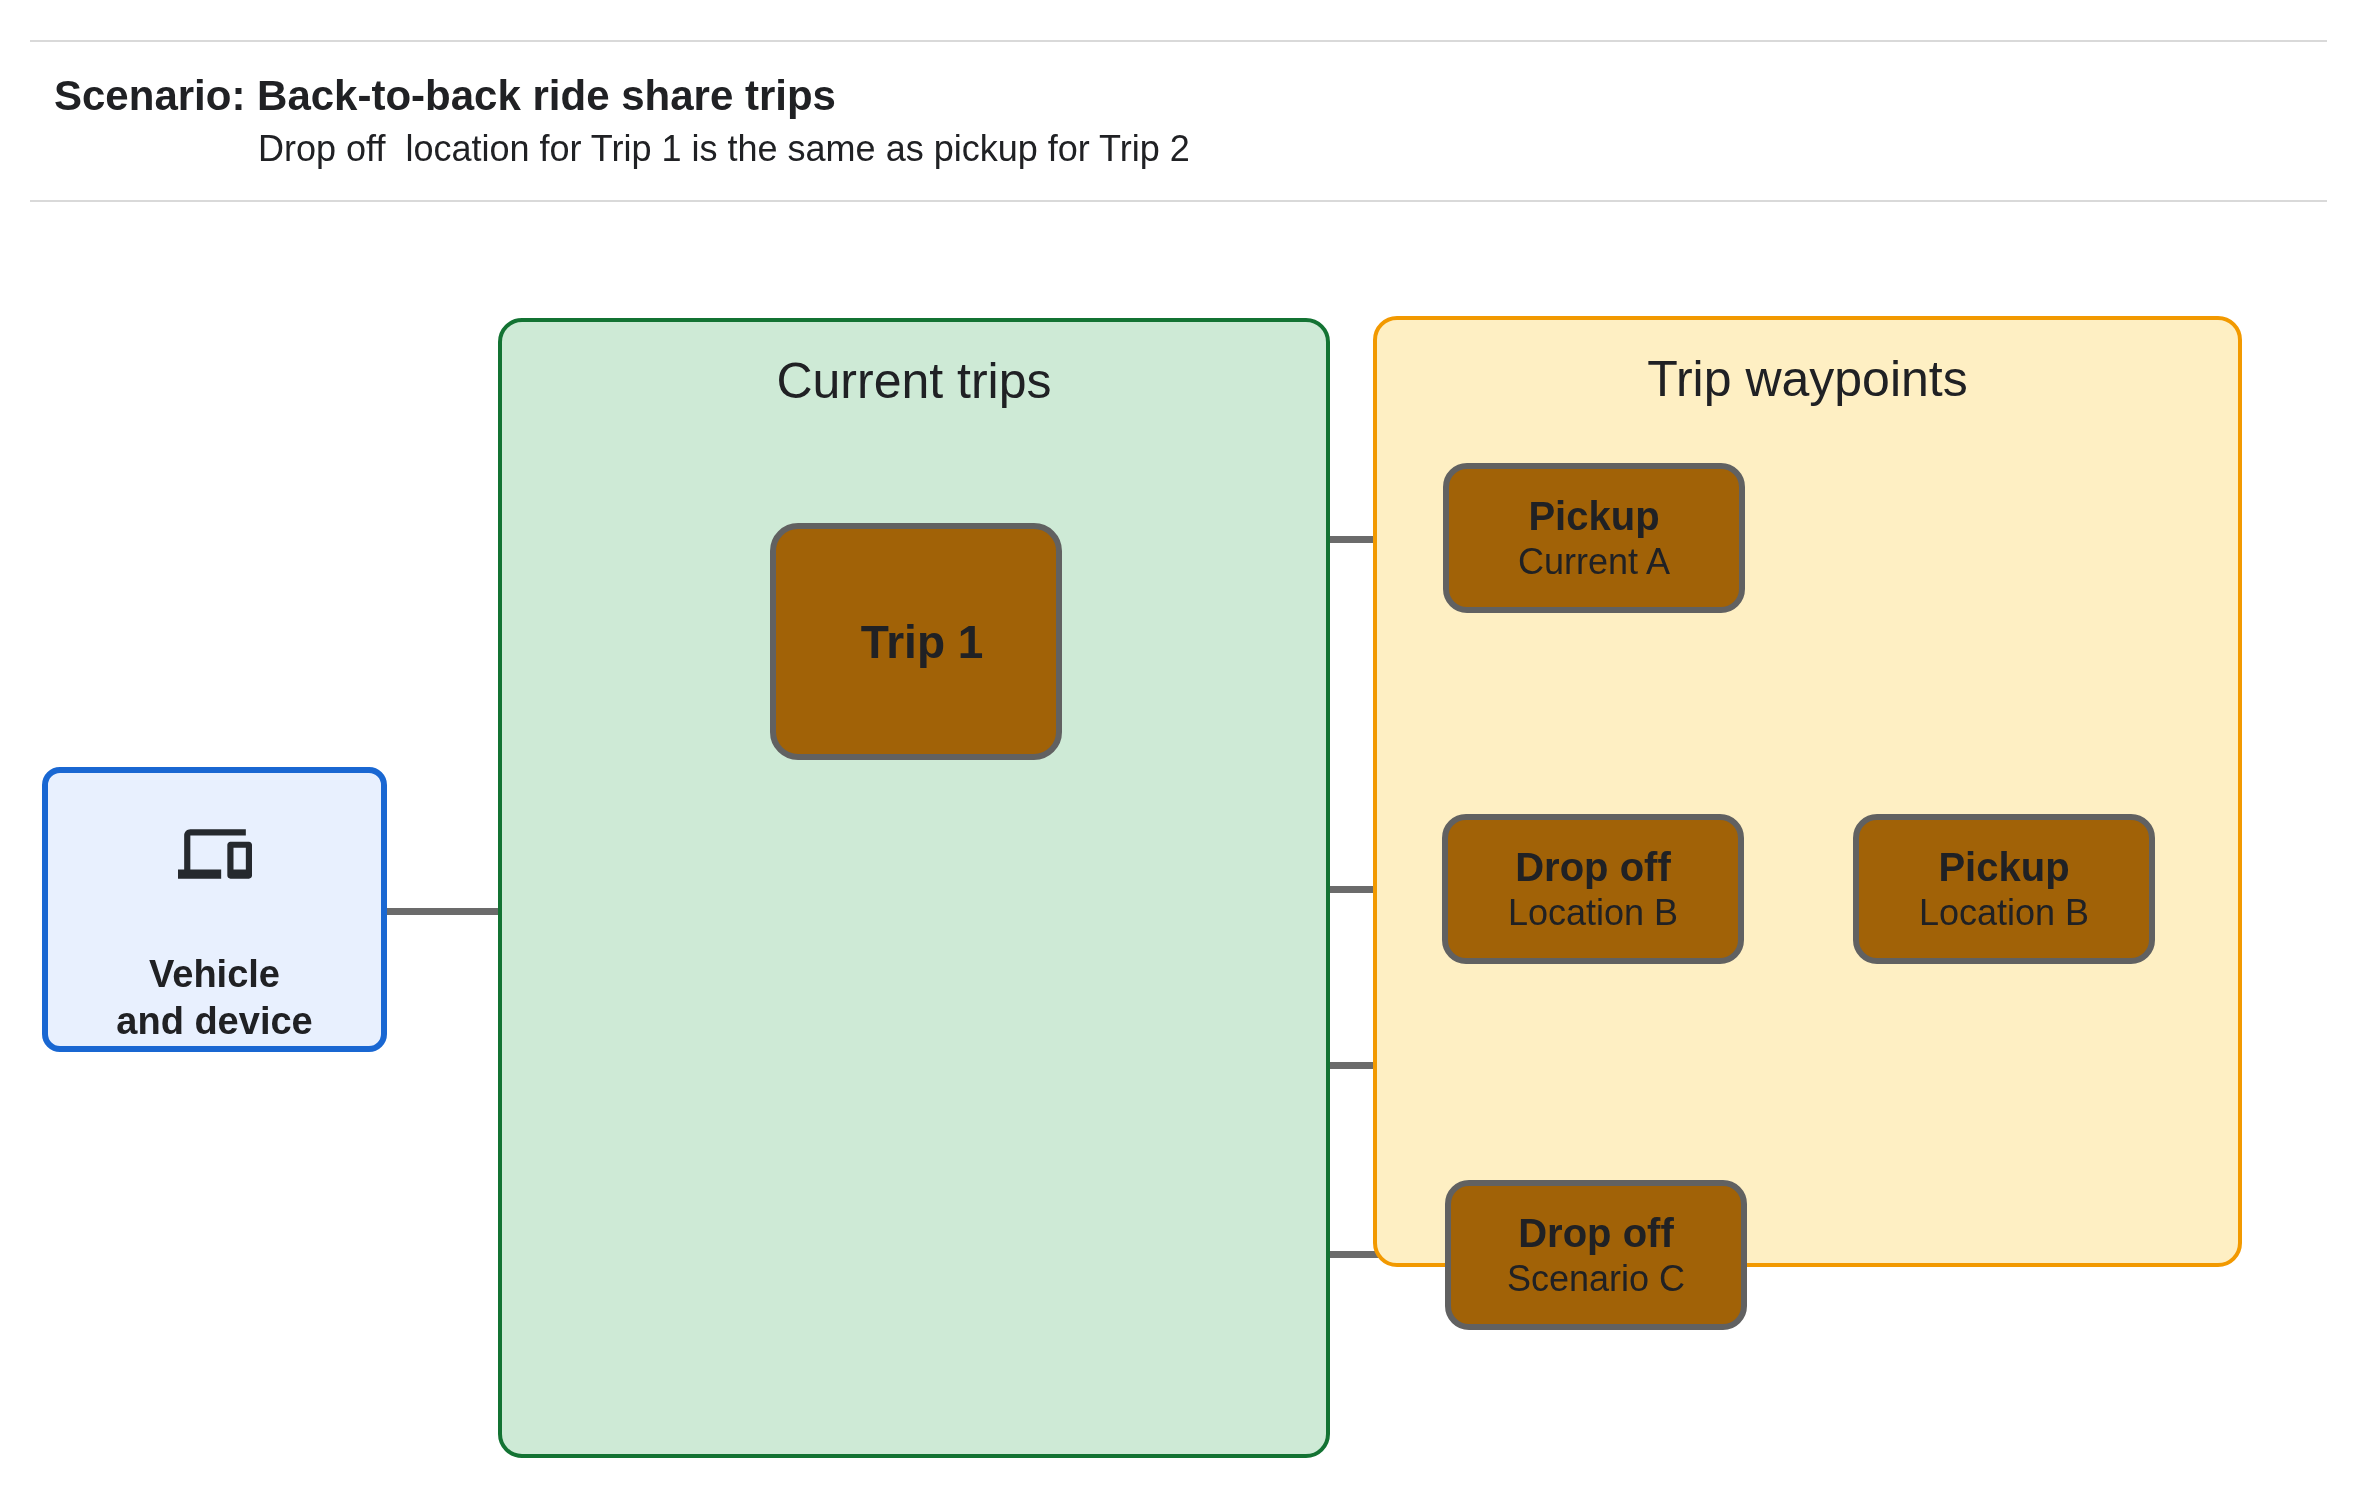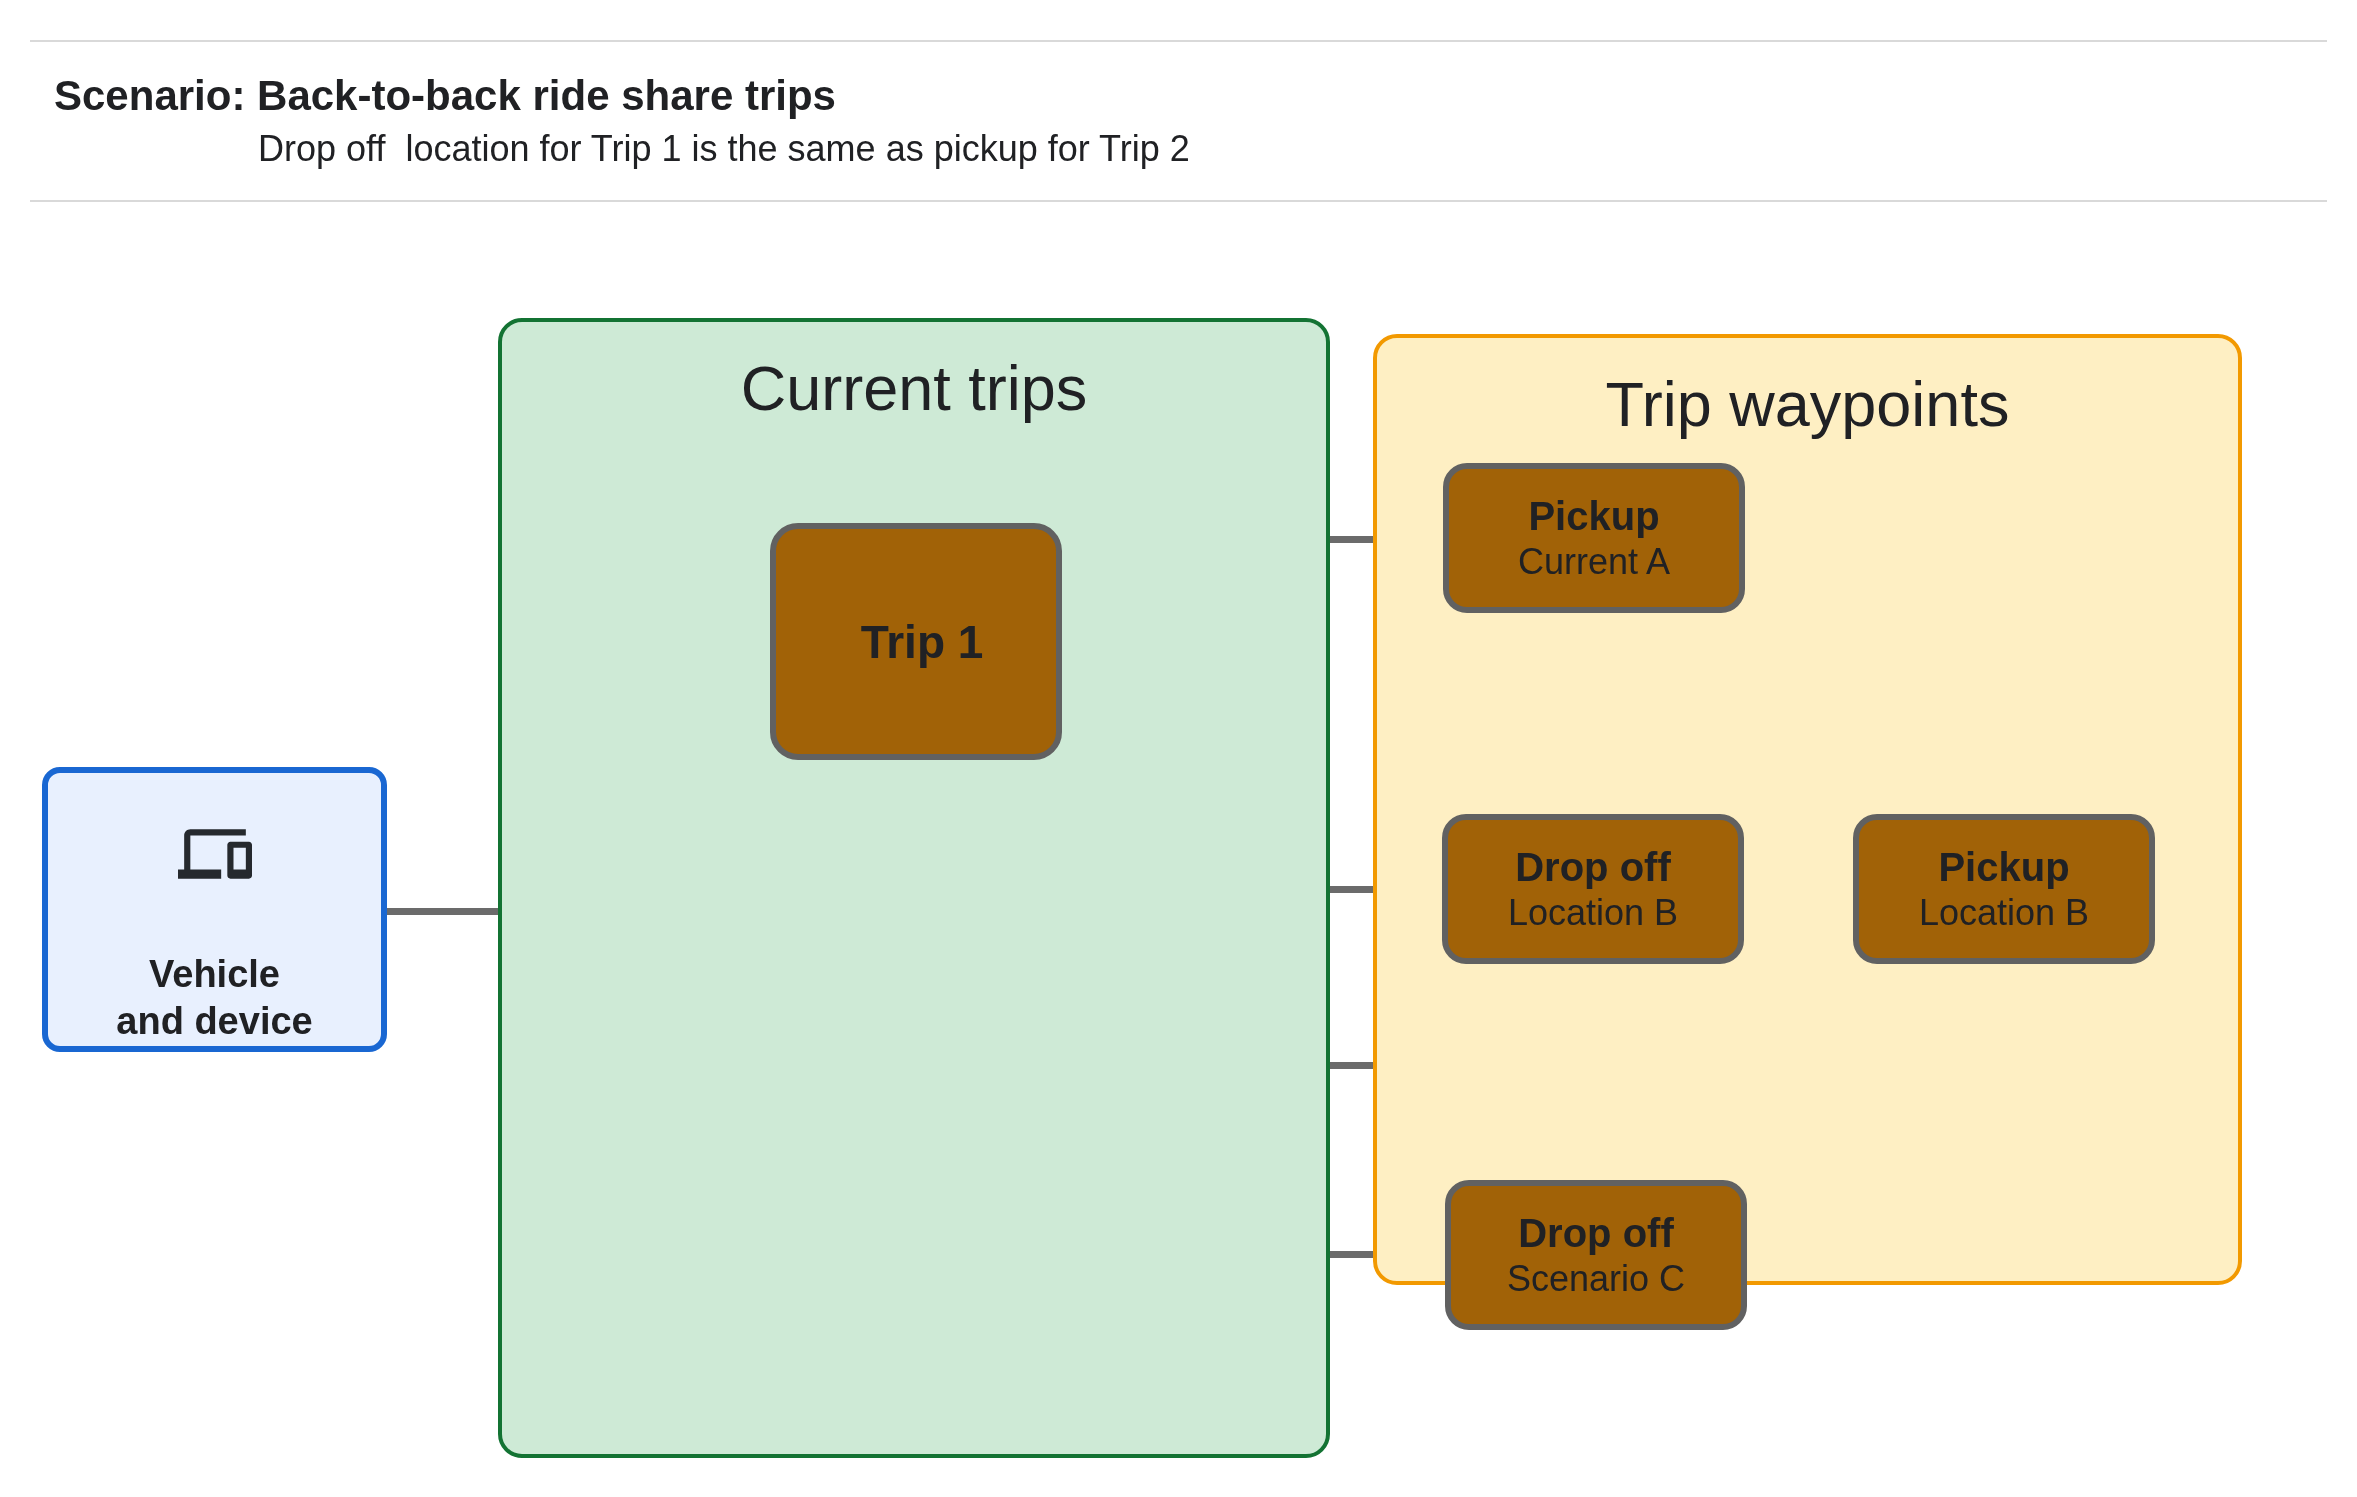--- a/index.html
+++ b/index.html
@@ -18,22 +18,22 @@
   body{background:#ffffff;font-family:"Liberation Sans", sans-serif;color:var(--c-text);}
   .canvas{position:relative;width:2357px;height:1497px;background:#ffffff;overflow:hidden;}
 
   .rule{position:absolute;left:30px;width:2297px;height:2px;background:var(--c-rule);}
 
   .page-title{position:absolute;left:54px;top:72px;font-size:42px;font-weight:bold;letter-spacing:0;}
   .page-subtitle{position:absolute;left:258px;top:128px;font-size:36px;font-weight:normal;white-space:pre;}
 
   .panel{position:absolute;border-radius:24px;border:4px solid;}
   .panel.green{left:498px;top:318px;width:832px;height:1140px;background:var(--c-green-fill);border-color:var(--c-green-border);}
-  .panel.yellow{left:1373px;top:334px;width:869px;height:951px;background:var(--c-yellow-fill);border-color:var(--c-yellow-border);}
-  .panel-title{position:absolute;left:0;right:0;top:30px;text-align:center;font-size:63px;font-weight:normal;color:var(--c-text);}
+  .panel.yellow{left:1373px;top:316px;width:869px;height:951px;background:var(--c-yellow-fill);border-color:var(--c-yellow-border);}
+  .panel-title{position:absolute;left:0;right:0;top:30px;text-align:center;font-size:50px;font-weight:normal;color:var(--c-text);}
 
   .node{position:absolute;background:#a16207;border:6px solid var(--c-node-border);display:flex;flex-direction:column;align-items:center;justify-content:center;text-align:center;}
   .trip-node{width:292px;height:237px;border-radius:28px;font-size:46px;font-weight:bold;}
   .trip-1{left:770px;top:523px;padding-left:12px;}
   .trip-2{left:770px;top:1030px;}
 
   .wp-node{width:302px;height:150px;border-radius:24px;gap:8px;}
   .wp-title{font-size:40px;font-weight:bold;line-height:1;}
   .wp-sub{font-size:36px;font-weight:normal;line-height:1;}
   .wp-pickup-a{left:1443px;top:463px;}

